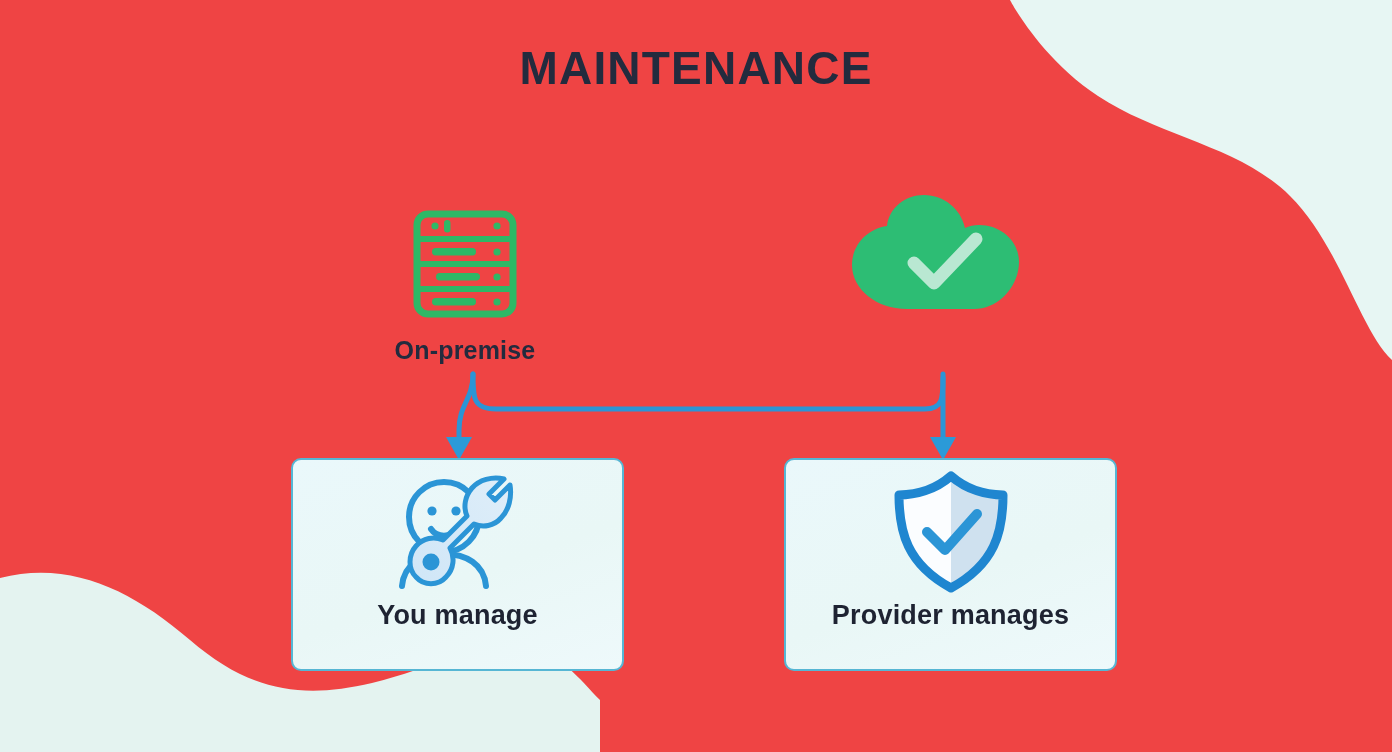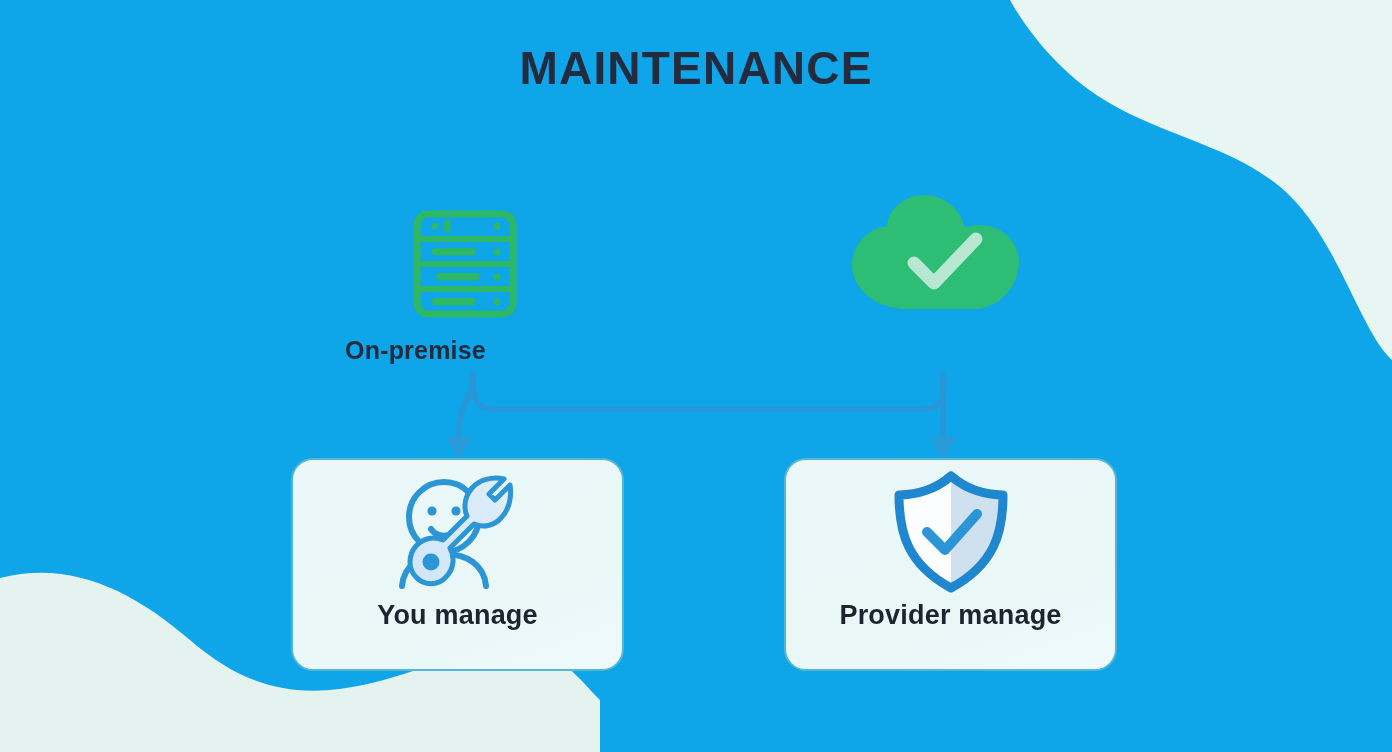--- a/index.html
+++ b/index.html
@@ -8,21 +8,21 @@
     height: 752px;
     overflow: hidden;
     background: #ffffff;
     font-family: "Liberation Sans", sans-serif;
   }
 
   #stage {
     position: relative;
     width: 1392px;
     height: 752px;
-    background: #0ea5e9;
+    background: #ef4444;
     overflow: hidden;
   }
 
   
   .bg-layer {
     position: absolute;
     inset: 0;
     width: 1392px;
     height: 752px;
     pointer-events: none;
@@ -47,21 +47,21 @@
     margin-top: 14px;
     font-size: 27px;
     font-weight: normal;
     color: #2a3042;
     letter-spacing: 0.1px;
   }
 
   
   .node {
     position: absolute;
-    text-align: left;
+    text-align: center;
   }
   .node-label {
     font-size: 25px;
     font-weight: bold;
     color: #232b3e;
     letter-spacing: 0.2px;
   }
   #node-onprem { left: 345px; top: 200px; width: 240px; }
   #node-cloud  { left: 830px; top: 196px; width: 225px; }
 
@@ -79,21 +79,21 @@
     left: 0;
     top: 0;
     width: 1392px;
     height: 752px;
   }
 
   
   .card {
     position: absolute;
     border: 2px solid #56b6d4;
-    border-radius: 22px;
+    border-radius: 10px;
     background: linear-gradient(160deg, #eaf8fb 0%, #e9f7f6 55%, #eef9fb 100%);
     display: flex;
     flex-direction: column;
     align-items: center;
     justify-content: flex-start;
   }
   #card-you      { left: 291px; top: 458px; width: 333px; height: 213px; }
   #card-provider { left: 784px; top: 458px; width: 333px; height: 213px; }
 
   .card-icon-wrap {
@@ -211,16 +211,16 @@
         </defs>
         <g clip-path="url(#shieldClip)">
           <rect x="0" y="0" width="60" height="124" fill="#fbfdff"></rect>
           <rect x="60" y="0" width="60" height="124" fill="#cfe1ef"></rect>
         </g>
         <path d="M60,6 C44,20 24,25 8,25 C8,62 16,94 60,118 C104,94 112,62 112,25
                  C96,25 76,20 60,6 Z" fill="none" stroke="#1f86d0" stroke-width="9" stroke-linejoin="round"></path>
         <path d="M36,62 L54,80 L86,44" fill="none" stroke="#2b95d6" stroke-width="10" stroke-linecap="round" stroke-linejoin="round"></path>
       </svg>
     </div>
-    <div class="card-label">Provider manage</div>
+    <div class="card-label">Provider manages</div>
   </div>
 
 </div>
 
 </body></html>

